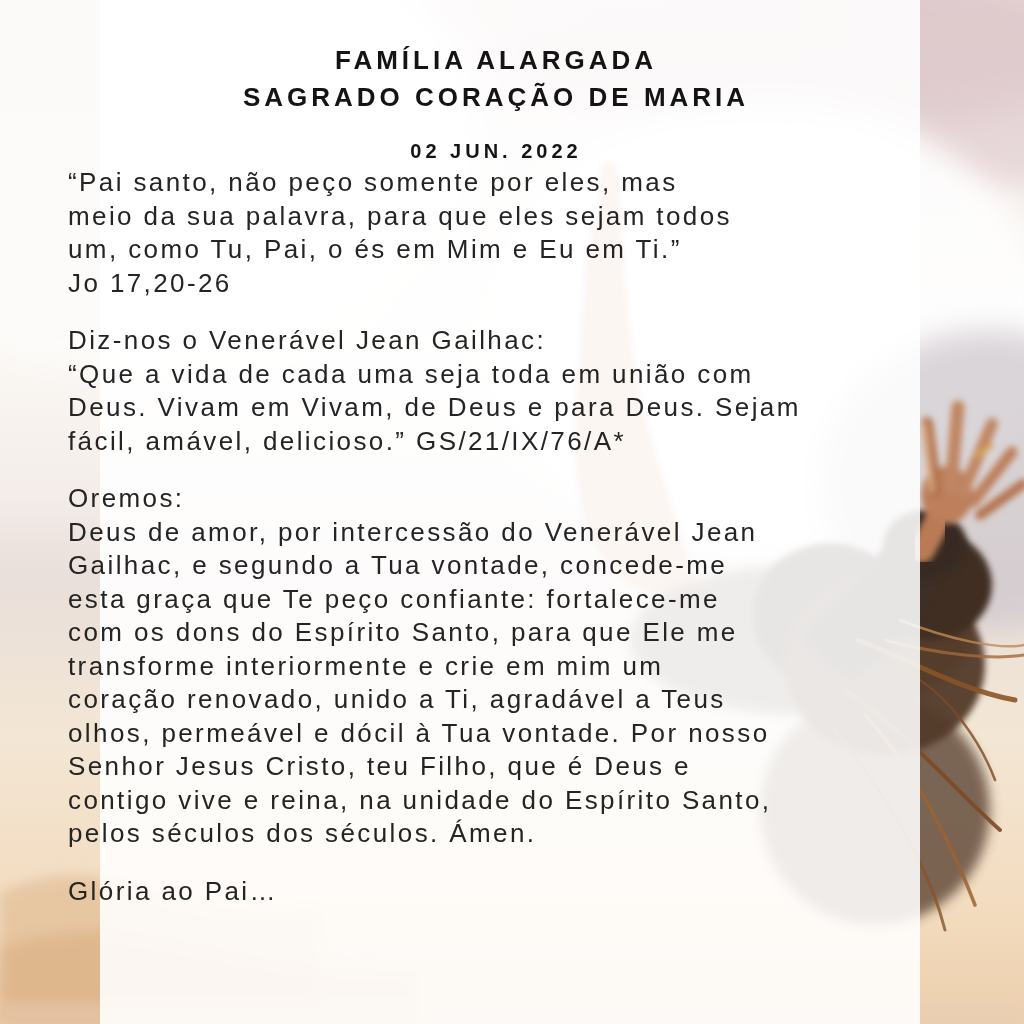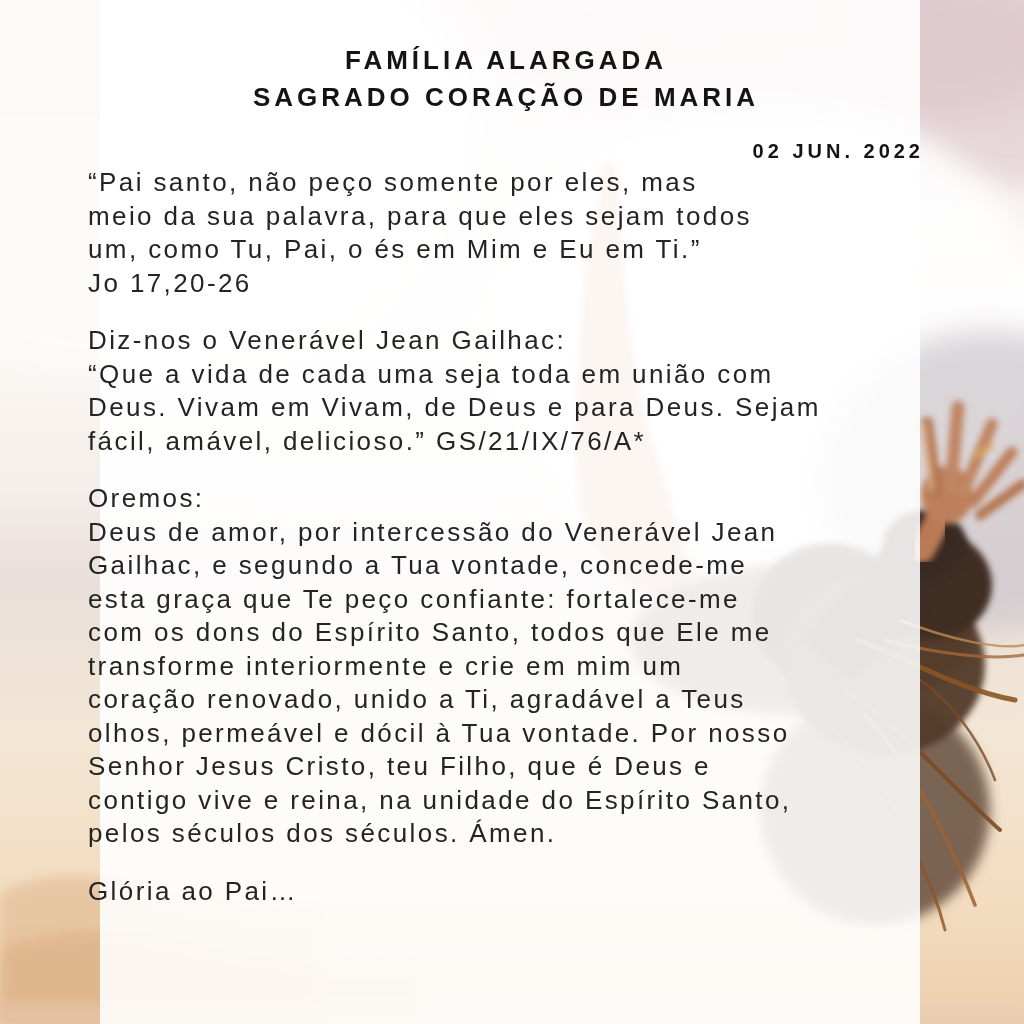--- a/index.html
+++ b/index.html
@@ -4,35 +4,35 @@
 <style>
   html,body { margin:0; padding:0; background:#e9e9e9; }
   .poster {
     position:relative; width:1024px; height:1024px; overflow:hidden;
     background:#ffffff;
     font-family:"Liberation Sans","DejaVu Sans",sans-serif;
   }
   .bg { position:absolute; inset:0; width:1024px; height:1024px; display:block; }
   .content {
     position:absolute; inset:0;
-    padding:42px 100px 0 88px;
+    padding:42px 100px 0 68px;
     box-sizing:border-box;
     color:#1f1f1f;
   }
   .title {
     text-align:center;
     font-weight:bold;
     font-size:26px;
     line-height:37px;
     letter-spacing:4px;
     color:#141414;
   }
   .title .t-line { white-space:nowrap; }
   .date {
-    text-align:right;
+    text-align:center;
     margin-top:21px;
     font-weight:bold;
     font-size:20px;
     line-height:29px;
     letter-spacing:4px;
     color:#141414;
   }
   .bodytext {
     font-size:26px;
     font-weight:400;
@@ -159,21 +159,21 @@
         <div class="line">“Que a vida de cada uma seja toda em união com</div>
         <div class="line">Deus. Vivam em Vivam, de Deus e para Deus. Sejam</div>
         <div class="line">fácil, amável, delicioso.” GS/21/IX/76/A*</div>
       </div>
 
       <div class="para">
         <div class="line">Oremos:</div>
         <div class="line">Deus de amor, por intercessão do Venerável Jean</div>
         <div class="line">Gailhac, e segundo a Tua vontade, concede-me</div>
         <div class="line">esta graça que Te peço confiante: fortalece-me</div>
-        <div class="line">com os dons do Espírito Santo, todos que Ele me</div>
+        <div class="line">com os dons do Espírito Santo, para que Ele me</div>
         <div class="line">transforme interiormente e crie em mim um</div>
         <div class="line">coração renovado, unido a Ti, agradável a Teus</div>
         <div class="line">olhos, permeável e dócil à Tua vontade. Por nosso</div>
         <div class="line">Senhor Jesus Cristo, teu Filho, que é Deus e</div>
         <div class="line">contigo vive e reina, na unidade do Espírito Santo,</div>
         <div class="line">pelos séculos dos séculos. Ámen.</div>
       </div>
 
       <div class="para">
         <div class="line">Glória ao Pai…</div>

